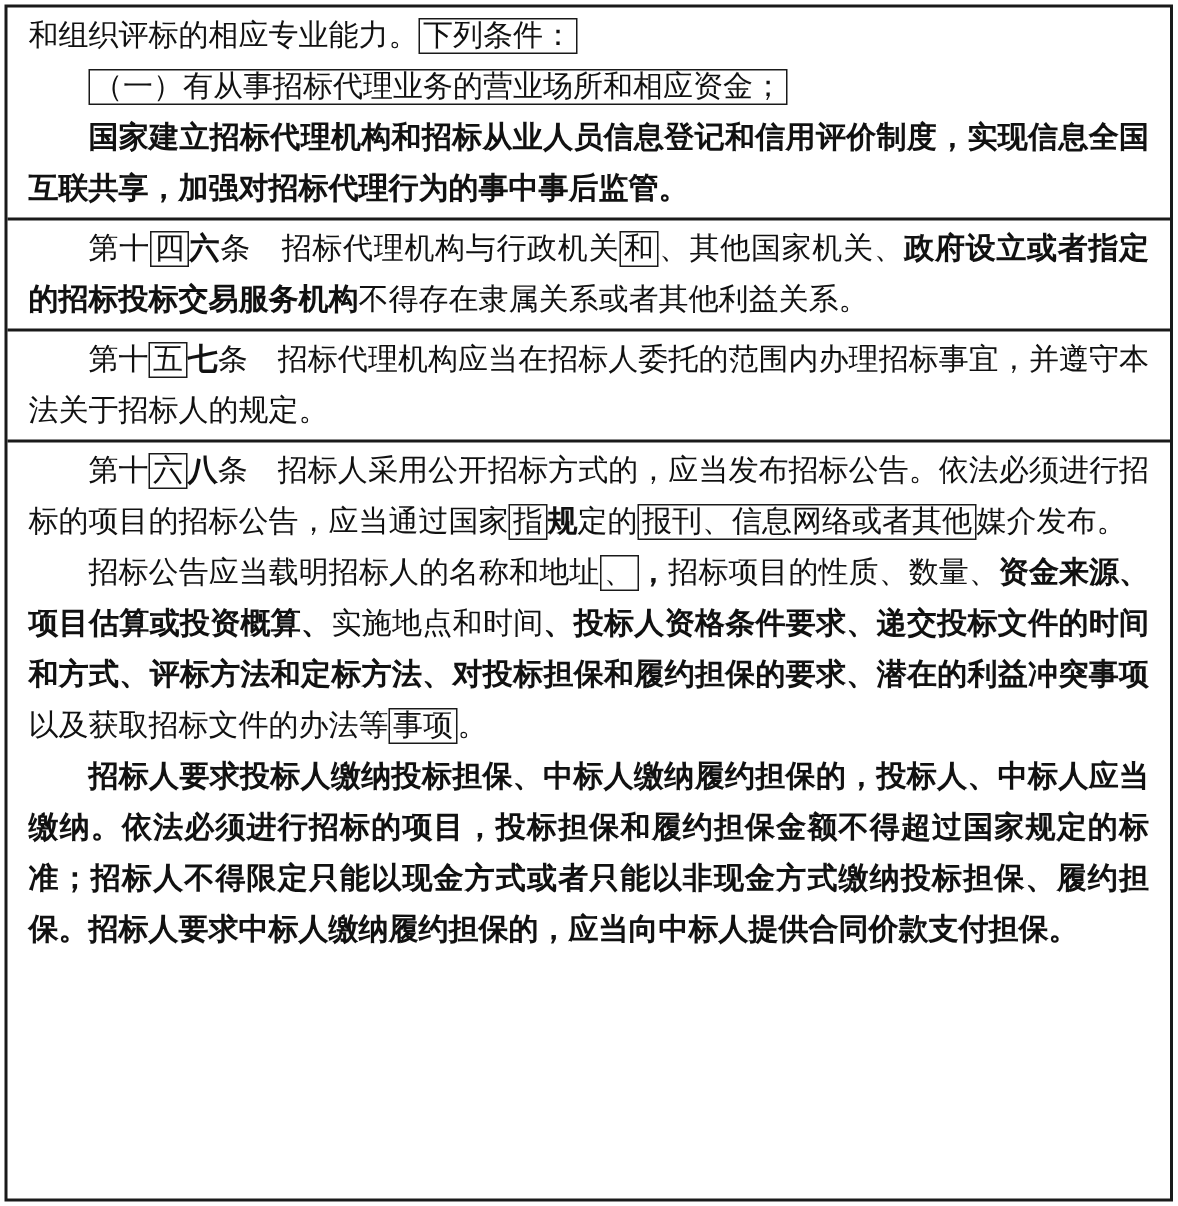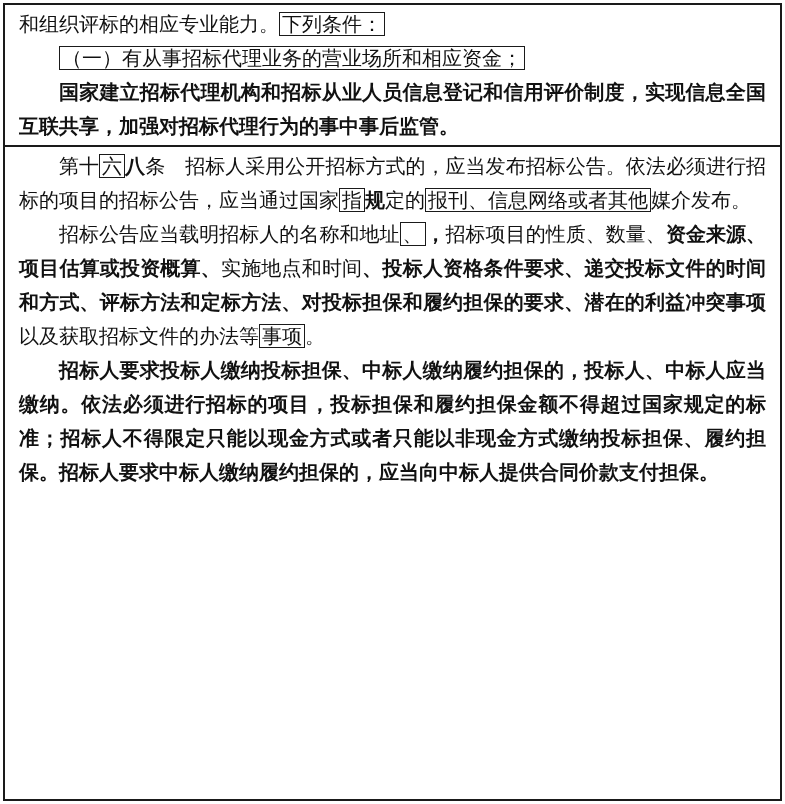--- a/index.html
+++ b/index.html
@@ -59,17 +59,23 @@
 </head>
 <body style="background: rgb(255, 255, 255); color: rgb(17, 17, 17);">
 
 <main class="doc">
     <section class="doc-section">
       <p class="para"><span class="run run-normal">和组织评标的相应专业能力。</span><span class="run run-boxed">下列条件：</span></p>
       <p class="para indent"><span class="run run-boxed">（一）有从事招标代理业务的营业场所和相应资金；</span></p>
       <p class="para indent"><span class="run run-bold">国家建立招标代理机构和招标从业人员信息登记和信用评价制度，实现信息全国互联共享，加强对招标代理行为的事中事后监管。</span></p>
     </section>
     <section class="doc-section">
+      <p class="para indent"><span class="run run-normal">第十</span><span class="run run-boxed">四</span><span class="run run-bold">六</span><span class="run run-normal">条　招标代理机构与行政机关</span><span class="run run-boxed">和</span><span class="run run-normal">、其他国家机关、</span><span class="run run-bold">政府设立或者指定的招标投标交易服务机构</span><span class="run run-normal">不得存在隶属关系或者其他利益关系。</span></p>
+    </section>
+    <section class="doc-section">
+      <p class="para indent"><span class="run run-normal">第十</span><span class="run run-boxed">五</span><span class="run run-bold">七</span><span class="run run-normal">条　招标代理机构应当在招标人委托的范围内办理招标事宜，并遵守本法关于招标人的规定。</span></p>
+    </section>
+    <section class="doc-section">
       <p class="para indent"><span class="run run-normal">第十</span><span class="run run-boxed">六</span><span class="run run-bold">八</span><span class="run run-normal">条　招标人采用公开招标方式的，应当发布招标公告。依法必须进行招标的项目的招标公告，应当通过国家</span><span class="run run-boxed">指</span><span class="run run-bold">规</span><span class="run run-normal">定的</span><span class="run run-boxed">报刊、信息网络或者其他</span><span class="run run-normal">媒介发布。</span></p>
       <p class="para indent"><span class="run run-normal">招标公告应当载明招标人的名称和地址</span><span class="run run-boxed">、</span><span class="run run-bold">，</span><span class="run run-normal">招标项目的性质、数量、</span><span class="run run-bold">资金来源、项目估算或投资概算、</span><span class="run run-normal">实施地点和时间</span><span class="run run-bold">、投标人资格条件要求、递交投标文件的时间和方式、评标方法和定标方法、对投标担保和履约担保的要求、潜在的利益冲突事项</span><span class="run run-normal">以及获取招标文件的办法等</span><span class="run run-boxed">事项</span><span class="run run-normal">。</span></p>
       <p class="para indent"><span class="run run-bold">招标人要求投标人缴纳投标担保、中标人缴纳履约担保的，投标人、中标人应当缴纳。依法必须进行招标的项目，投标担保和履约担保金额不得超过国家规定的标准；招标人不得限定只能以现金方式或者只能以非现金方式缴纳投标担保、履约担保。招标人要求中标人缴纳履约担保的，应当向中标人提供合同价款支付担保。</span></p>
     </section>
   </main>
 
 </body></html>

